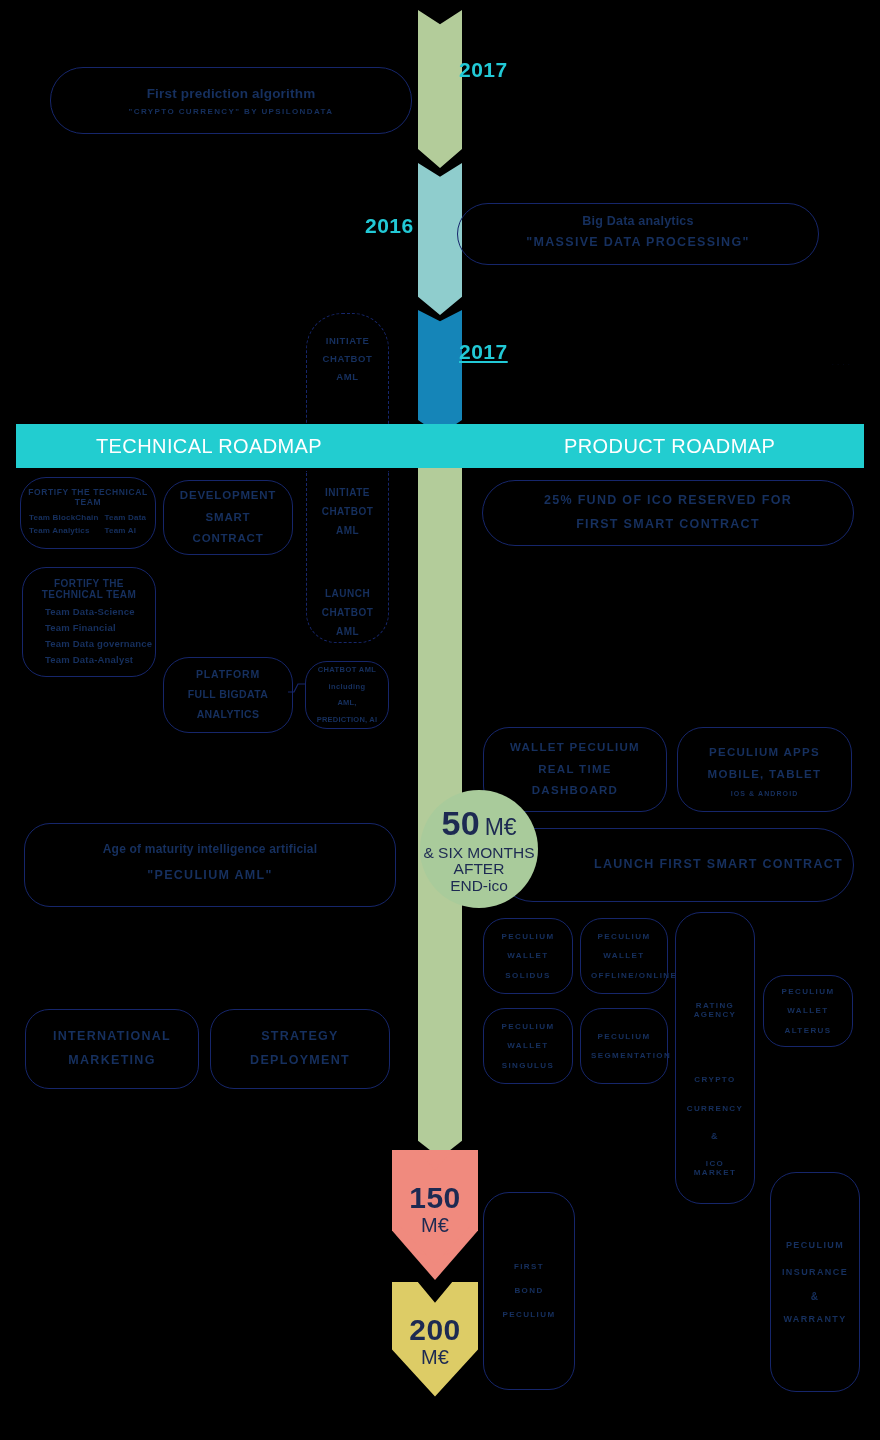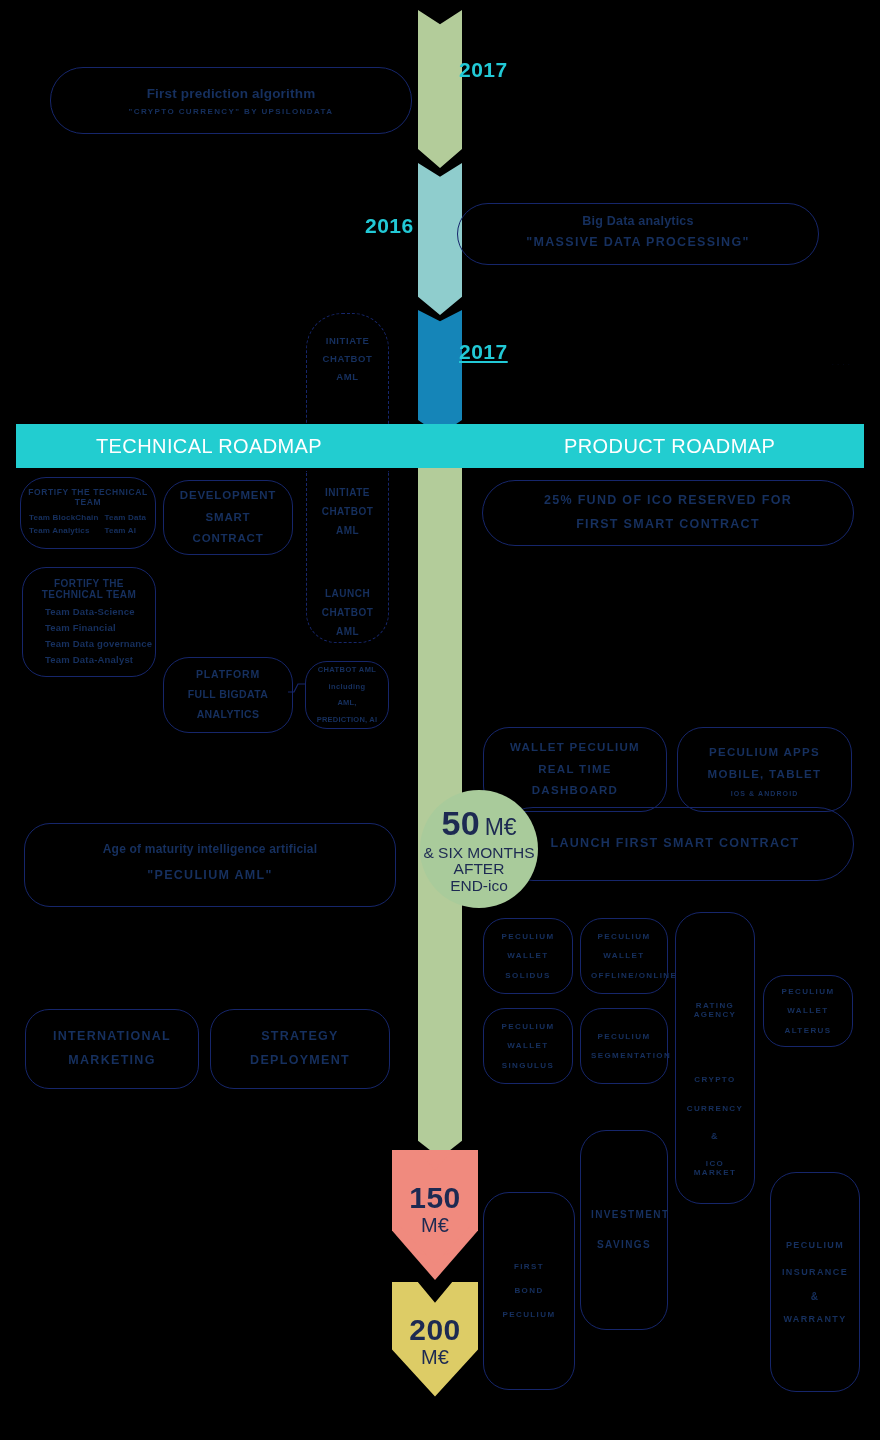--- a/index.html
+++ b/index.html
@@ -286,21 +286,21 @@
     <span class="l1 t-head" style="font-size:11.5px;">WALLET PECULIUM</span>
     <span class="l2 t-head" style="font-size:11.5px;">REAL TIME DASHBOARD</span>
   </div>
 
   <div class="box" style="left:677px;top:727px;width:175px;height:85px;border-radius:26px;">
     <span class="l1 t-head" style="font-size:11.5px;">PECULIUM APPS</span>
     <span class="l2 t-head" style="font-size:11.5px;">MOBILE, TABLET</span>
     <span class="l3 t-tiny" style="margin-top:5px;">IOS &amp; ANDROID</span>
   </div>
 
-  <div class="box" style="left:496px;top:807px;width:358px;height:74px;border-radius:37px;">
+  <div class="box" style="left:496px;top:828px;width:358px;height:74px;border-radius:37px;text-align:right;">
     <span class="l1 t-head">LAUNCH  FIRST SMART CONTRACT</span>
   </div>
 
   <div class="box" style="left:483px;top:918px;width:90px;height:76px;border-radius:22px;">
     <span class="l1 t-mini" style="line-height:2.4;">PECULIUM</span>
     <span class="l2 t-mini" style="line-height:2.4;">WALLET  SOLIDUS</span>
   </div>
 
   <div class="box" style="left:580px;top:918px;width:88px;height:76px;border-radius:22px;">
     <span class="l1 t-mini" style="line-height:2.4;">PECULIUM WALLET</span>
@@ -329,24 +329,20 @@
     <span class="l1 t-mini" style="line-height:2.4;">PECULIUM</span>
     <span class="l2 t-mini" style="line-height:2.4;">WALLET  ALTERUS</span>
   </div>
 
   <div class="box" style="left:483px;top:1192px;width:92px;height:198px;border-radius:26px;">
     <span class="l1 t-mini" style="line-height:3;">FIRST</span>
     <span class="l2 t-mini" style="line-height:3;">BOND</span>
     <span class="l3 t-mini" style="line-height:3;">PECULIUM</span>
   </div>
 
-  <div class="box" style="left:580px;top:1130px;width:88px;height:200px;border-radius:26px;">
-    <span class="l1 t-mini" style="font-size:10px;line-height:3;">INVESTMENT</span>
-    <span class="l2 t-mini" style="font-size:10px;line-height:3;">SAVINGS</span>
-  </div>
 
   <div class="box" style="left:770px;top:1172px;width:90px;height:220px;border-radius:26px;">
     <span class="l1 t-mini" style="font-size:9px;line-height:3;">PECULIUM</span>
     <span class="l2 t-mini" style="font-size:9px;line-height:3;">INSURANCE</span>
     <span class="l3 t-mini" style="font-size:10px;line-height:2.2;">&amp;</span>
     <span class="l4 t-mini" style="font-size:9px;line-height:2.6;">WARRANTY</span>
   </div>
 
   <div class="badge" style="left:375px;top:790px;width:118px;height:118px;margin-left:45px;">
     <div class="circ" style="background:#a9cb9b;border-radius:50%;"></div>

